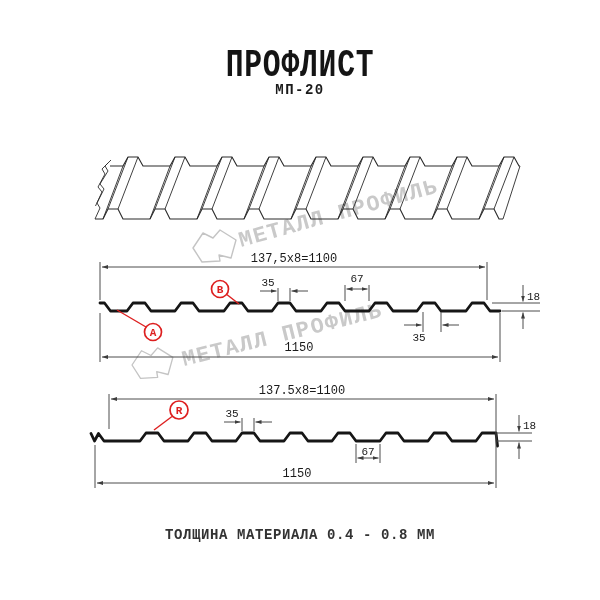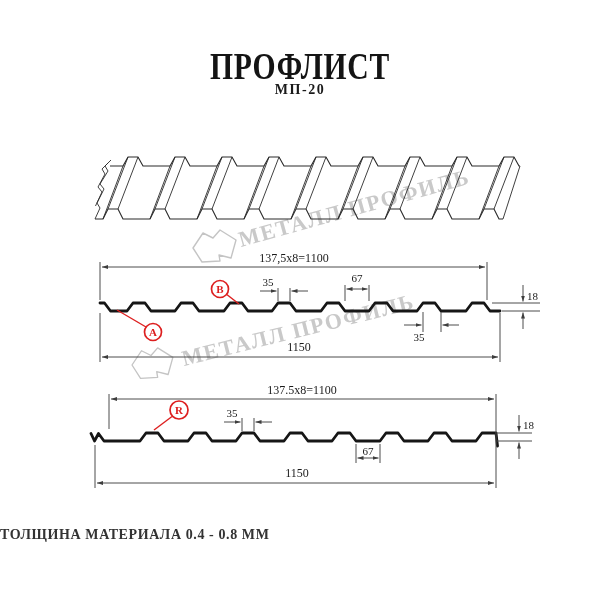--- a/index.html
+++ b/index.html
@@ -1,23 +1,23 @@
 <!DOCTYPE html>
 <html><head>
 <meta charset="utf-8">
 <style>
   html,body{margin:0;padding:0;background:#fff;}
   #page{position:relative;width:600px;height:600px;background:#ffffff;overflow:hidden;
-        font-family:Liberation Serif, serif;}
+        font-family:Liberation Mono, monospace;}
   .title{position:absolute;top:47px;left:0;width:600px;text-align:center;
          font-size:38px;font-weight:bold;color:#141414;letter-spacing:1px;
          transform:scaleX(0.78);line-height:38px;}
   .subtitle{position:absolute;top:82px;left:0;width:600px;text-align:center;
          font-size:14px;font-weight:bold;color:#1a1a1a;letter-spacing:1.5px;}
-  .footer{position:absolute;top:527px;left:0;width:600px;
+  .footer{position:absolute;top:527px;left:0;width:600px;text-align:center;
          font-size:14px;font-weight:bold;color:#333;letter-spacing:0.6px;}
   svg{position:absolute;left:0;top:0;}
   .dim{stroke:#4d4d4d;stroke-width:1;fill:none;}
   .dim-text{font-size:11px;fill:#1a1a1a;}
   .dim-text-lg{font-size:12px;fill:#1a1a1a;}
   .prof{stroke:#161616;stroke-width:2.8;fill:none;stroke-linejoin:round;stroke-linecap:round;}
   .sheet{stroke:#2a2a2a;stroke-width:1.1;fill:none;stroke-linejoin:round;}
   .sheet-thin{stroke:#2a2a2a;stroke-width:0.9;fill:none;}
   .red-line{stroke:#dd1f1f;stroke-width:1.4;fill:none;}
   .red-circle{stroke:#dd1f1f;stroke-width:1.7;fill:#ffffff;}

